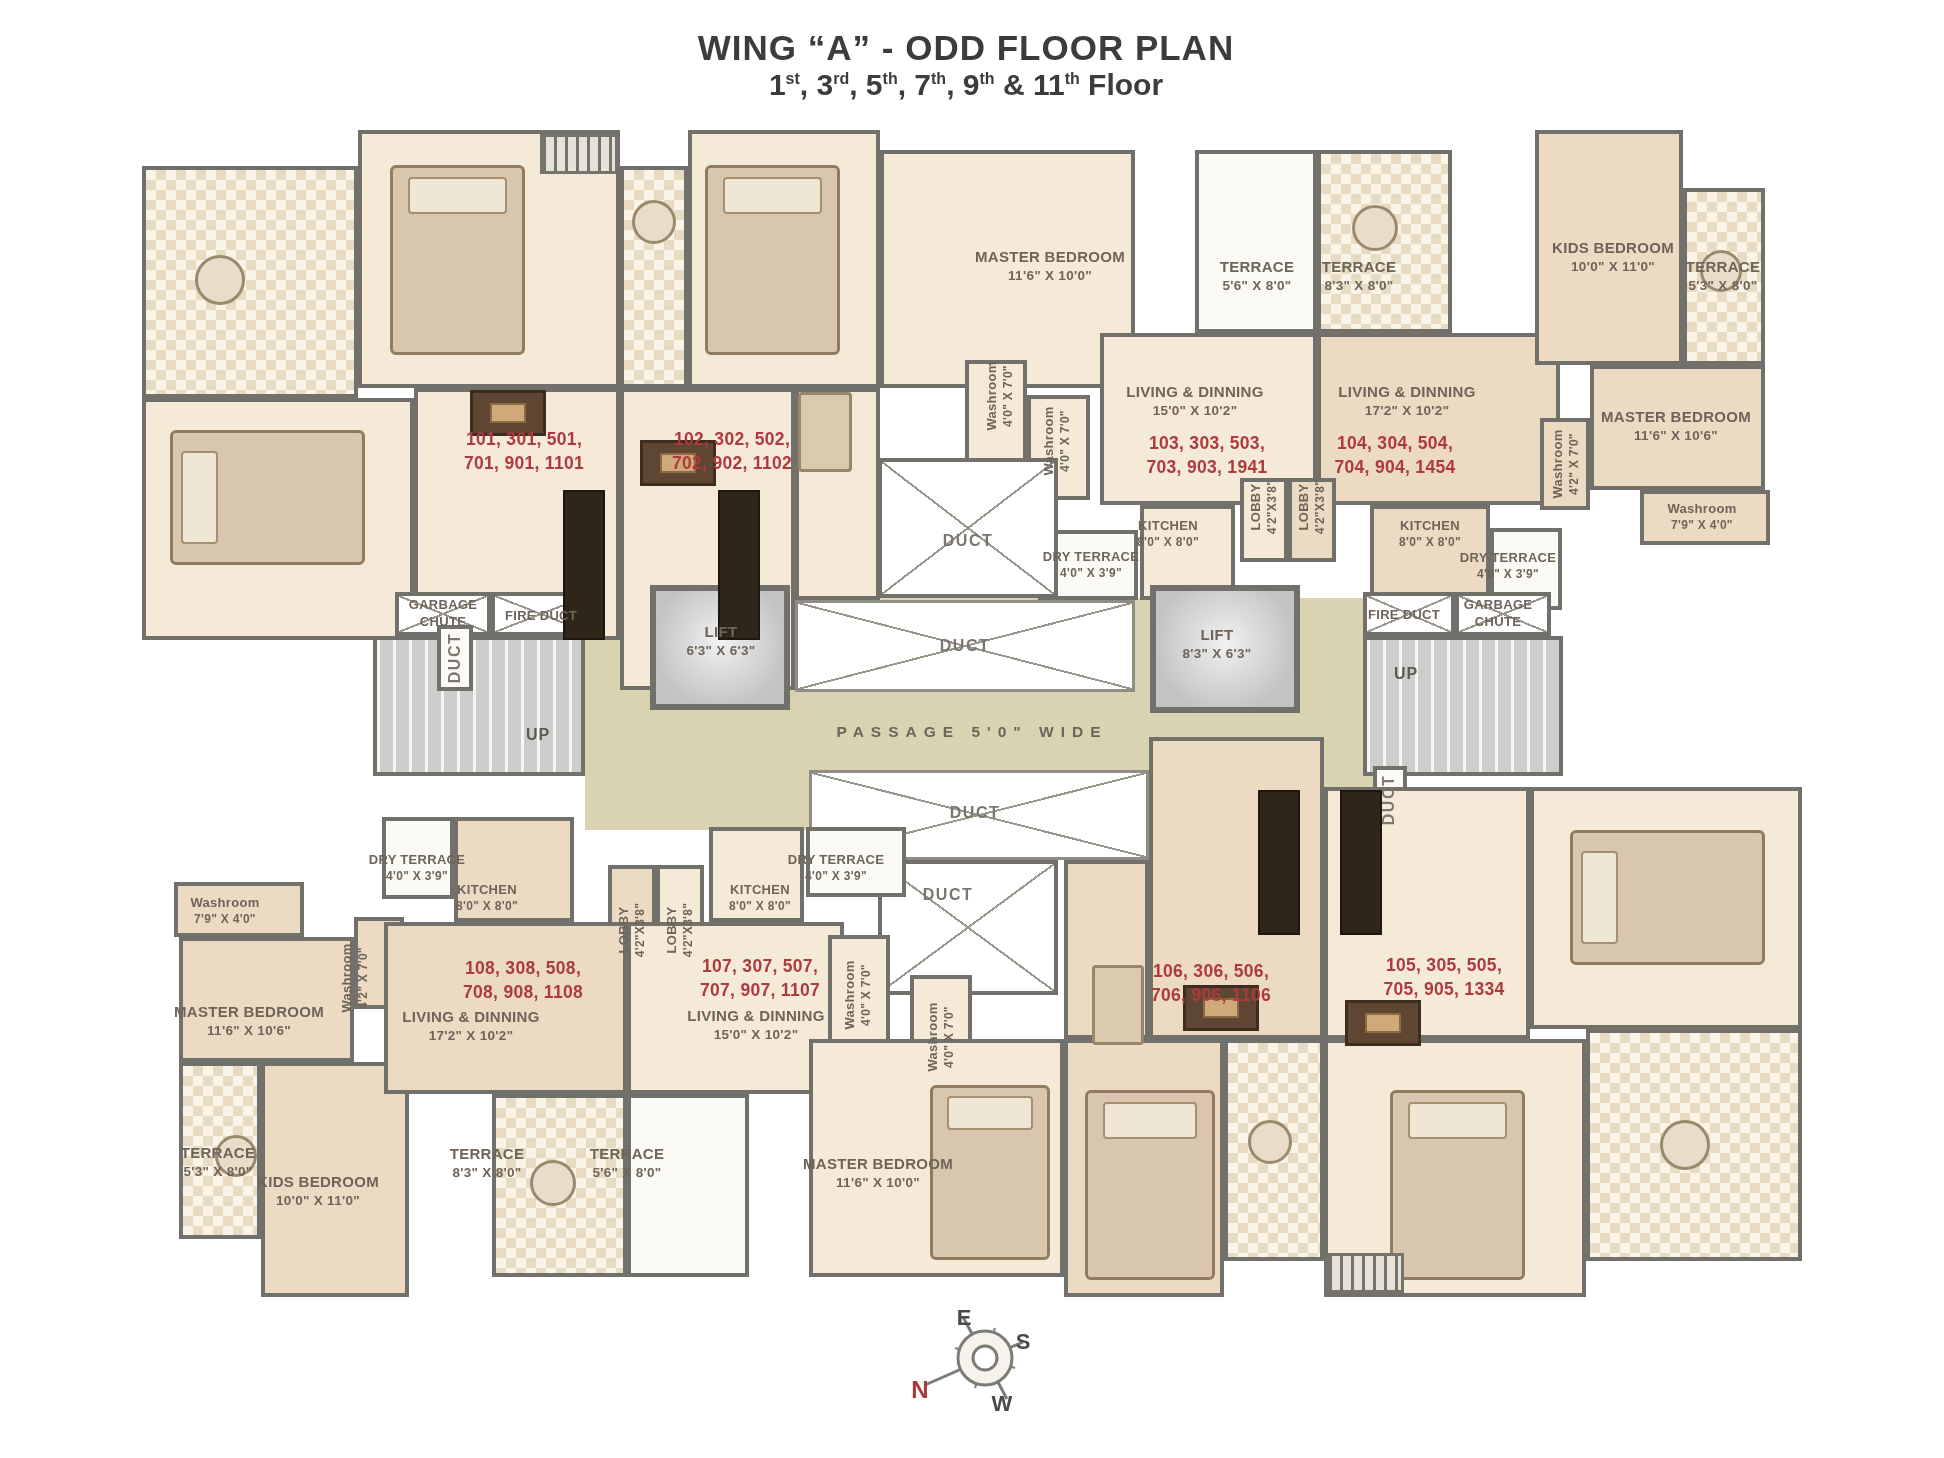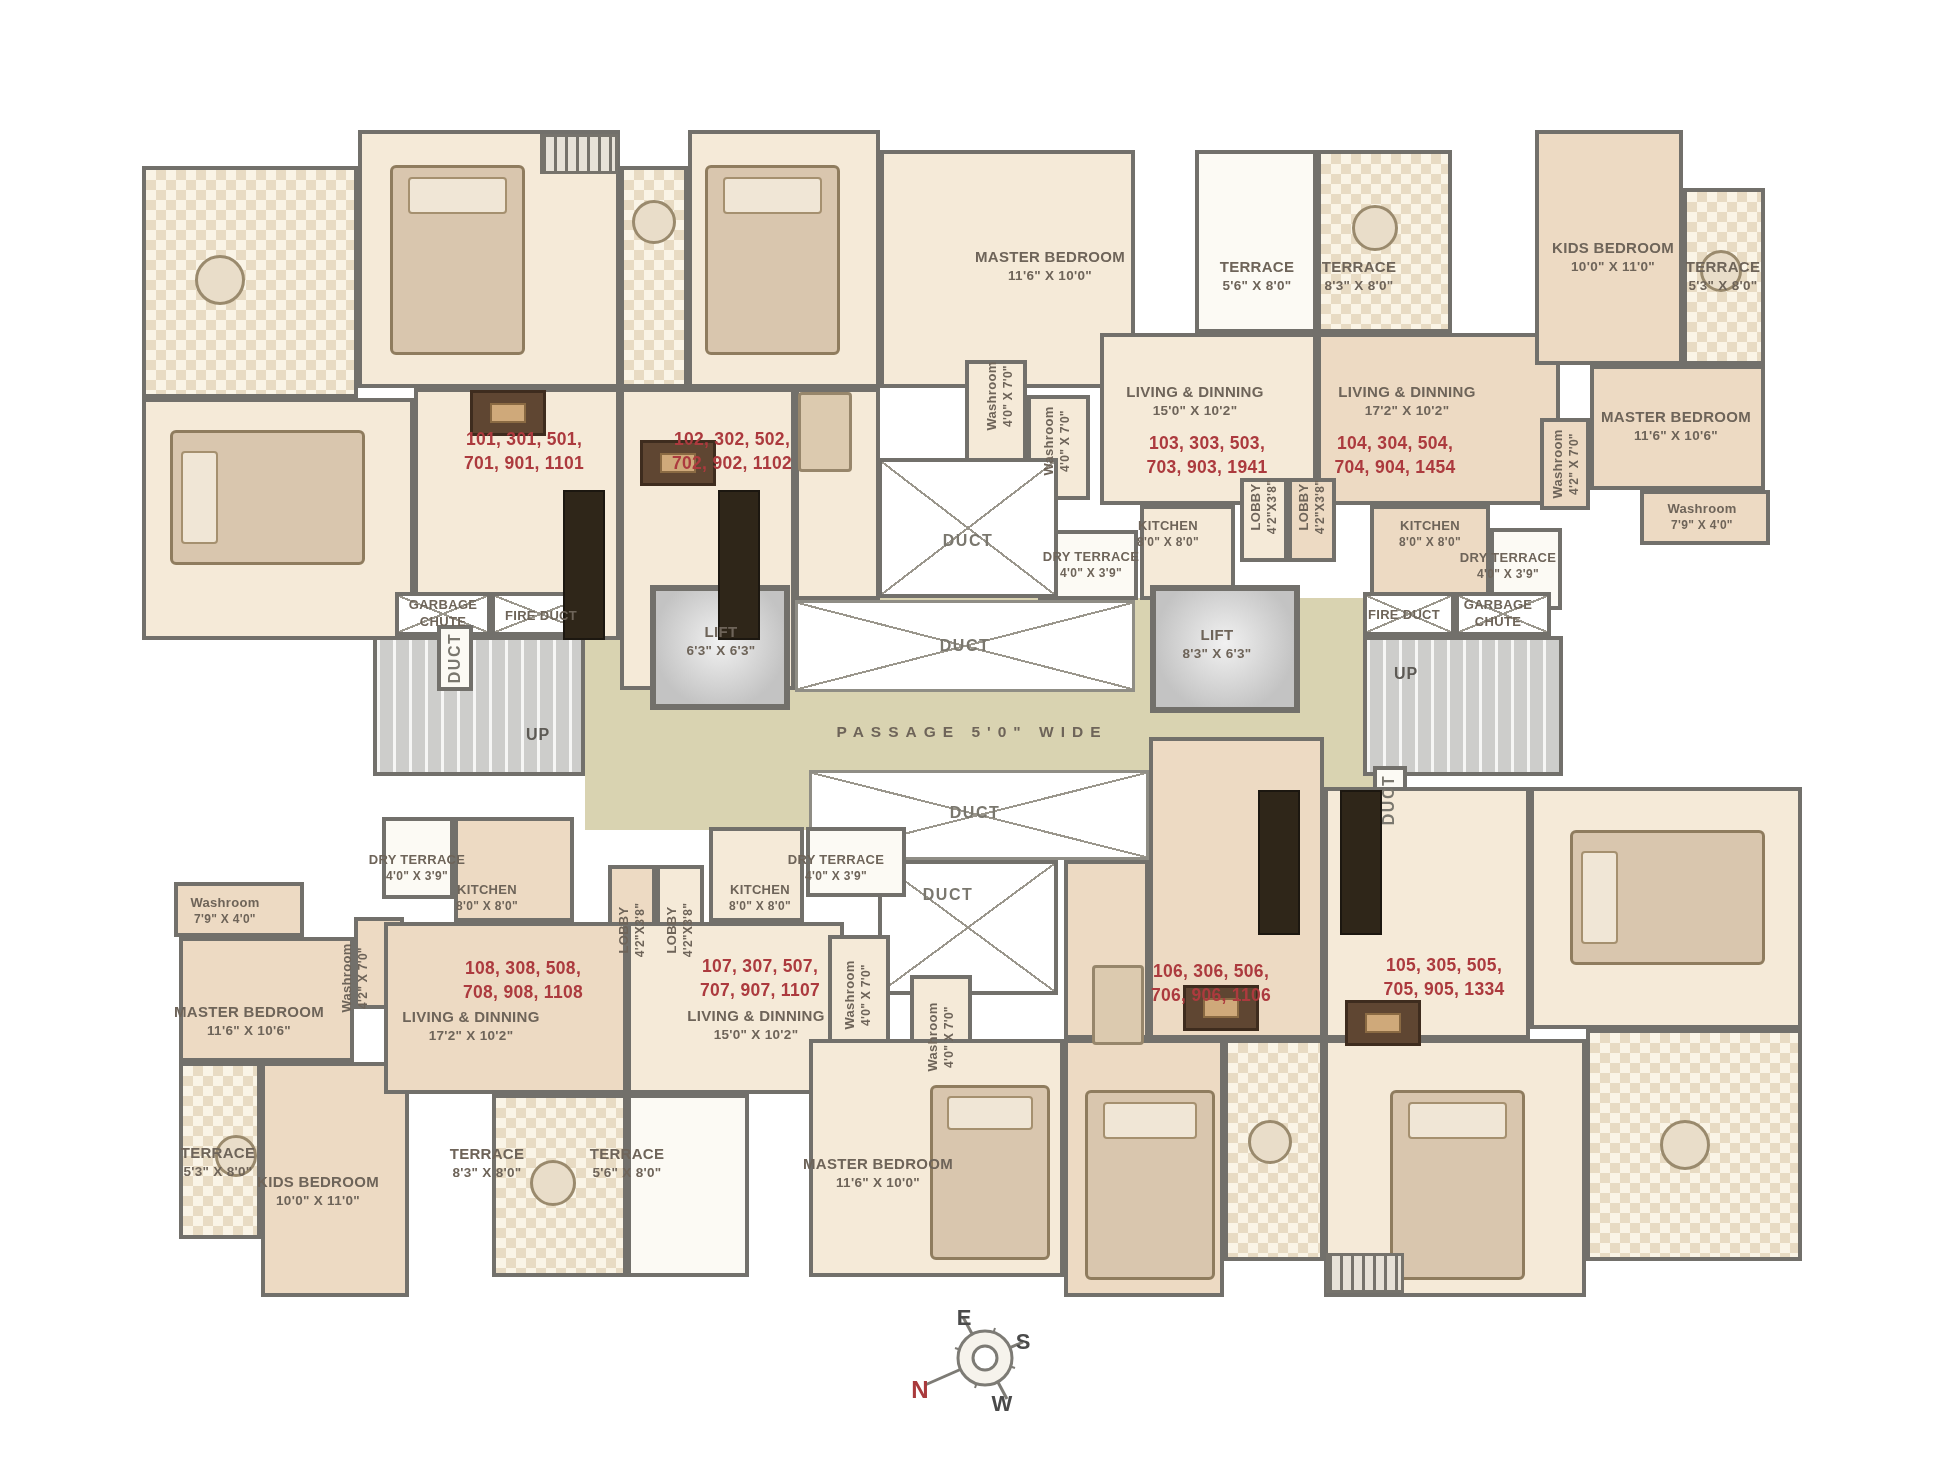--- a/index.html
+++ b/index.html
@@ -51,20 +51,22 @@
   .subtitle sup{font-size:16px;}
   
   .cletter{position:absolute;transform:translate(-50%,-50%);font-weight:700;font-size:22px;color:#4a4a4a;}
   .cletter.n{color:#a93a3c;font-size:24px;}
 </style>
 </head>
 <body>
 
 <div id="stage">
 
+  <div class="title" style="left:966px;top:28px">WING “A” - ODD FLOOR PLAN</div>
+  <div class="subtitle" style="left:966px;top:68px">1<sup>st</sup>, 3<sup>rd</sup>, 5<sup>th</sup>, 7<sup>th</sup>, 9<sup>th</sup> &amp; 11<sup>th</sup> Floor</div>
 
   <div class="room c-khaki" style="left:585px;top:598px;width:790px;height:232px"></div>
 
   <div class="room c-checker" style="left:142px;top:166px;width:216px;height:232px"></div>
   <div class="room c-light" style="left:358px;top:130px;width:262px;height:258px"></div>
   <div class="room c-checker" style="left:620px;top:166px;width:68px;height:222px"></div>
   <div class="room c-light" style="left:688px;top:130px;width:192px;height:258px"></div>
   <div class="room c-light" style="left:142px;top:398px;width:272px;height:242px"></div>
   <div class="room c-light" style="left:414px;top:388px;width:206px;height:252px"></div>
   <div class="room c-light" style="left:620px;top:388px;width:175px;height:302px"></div>

